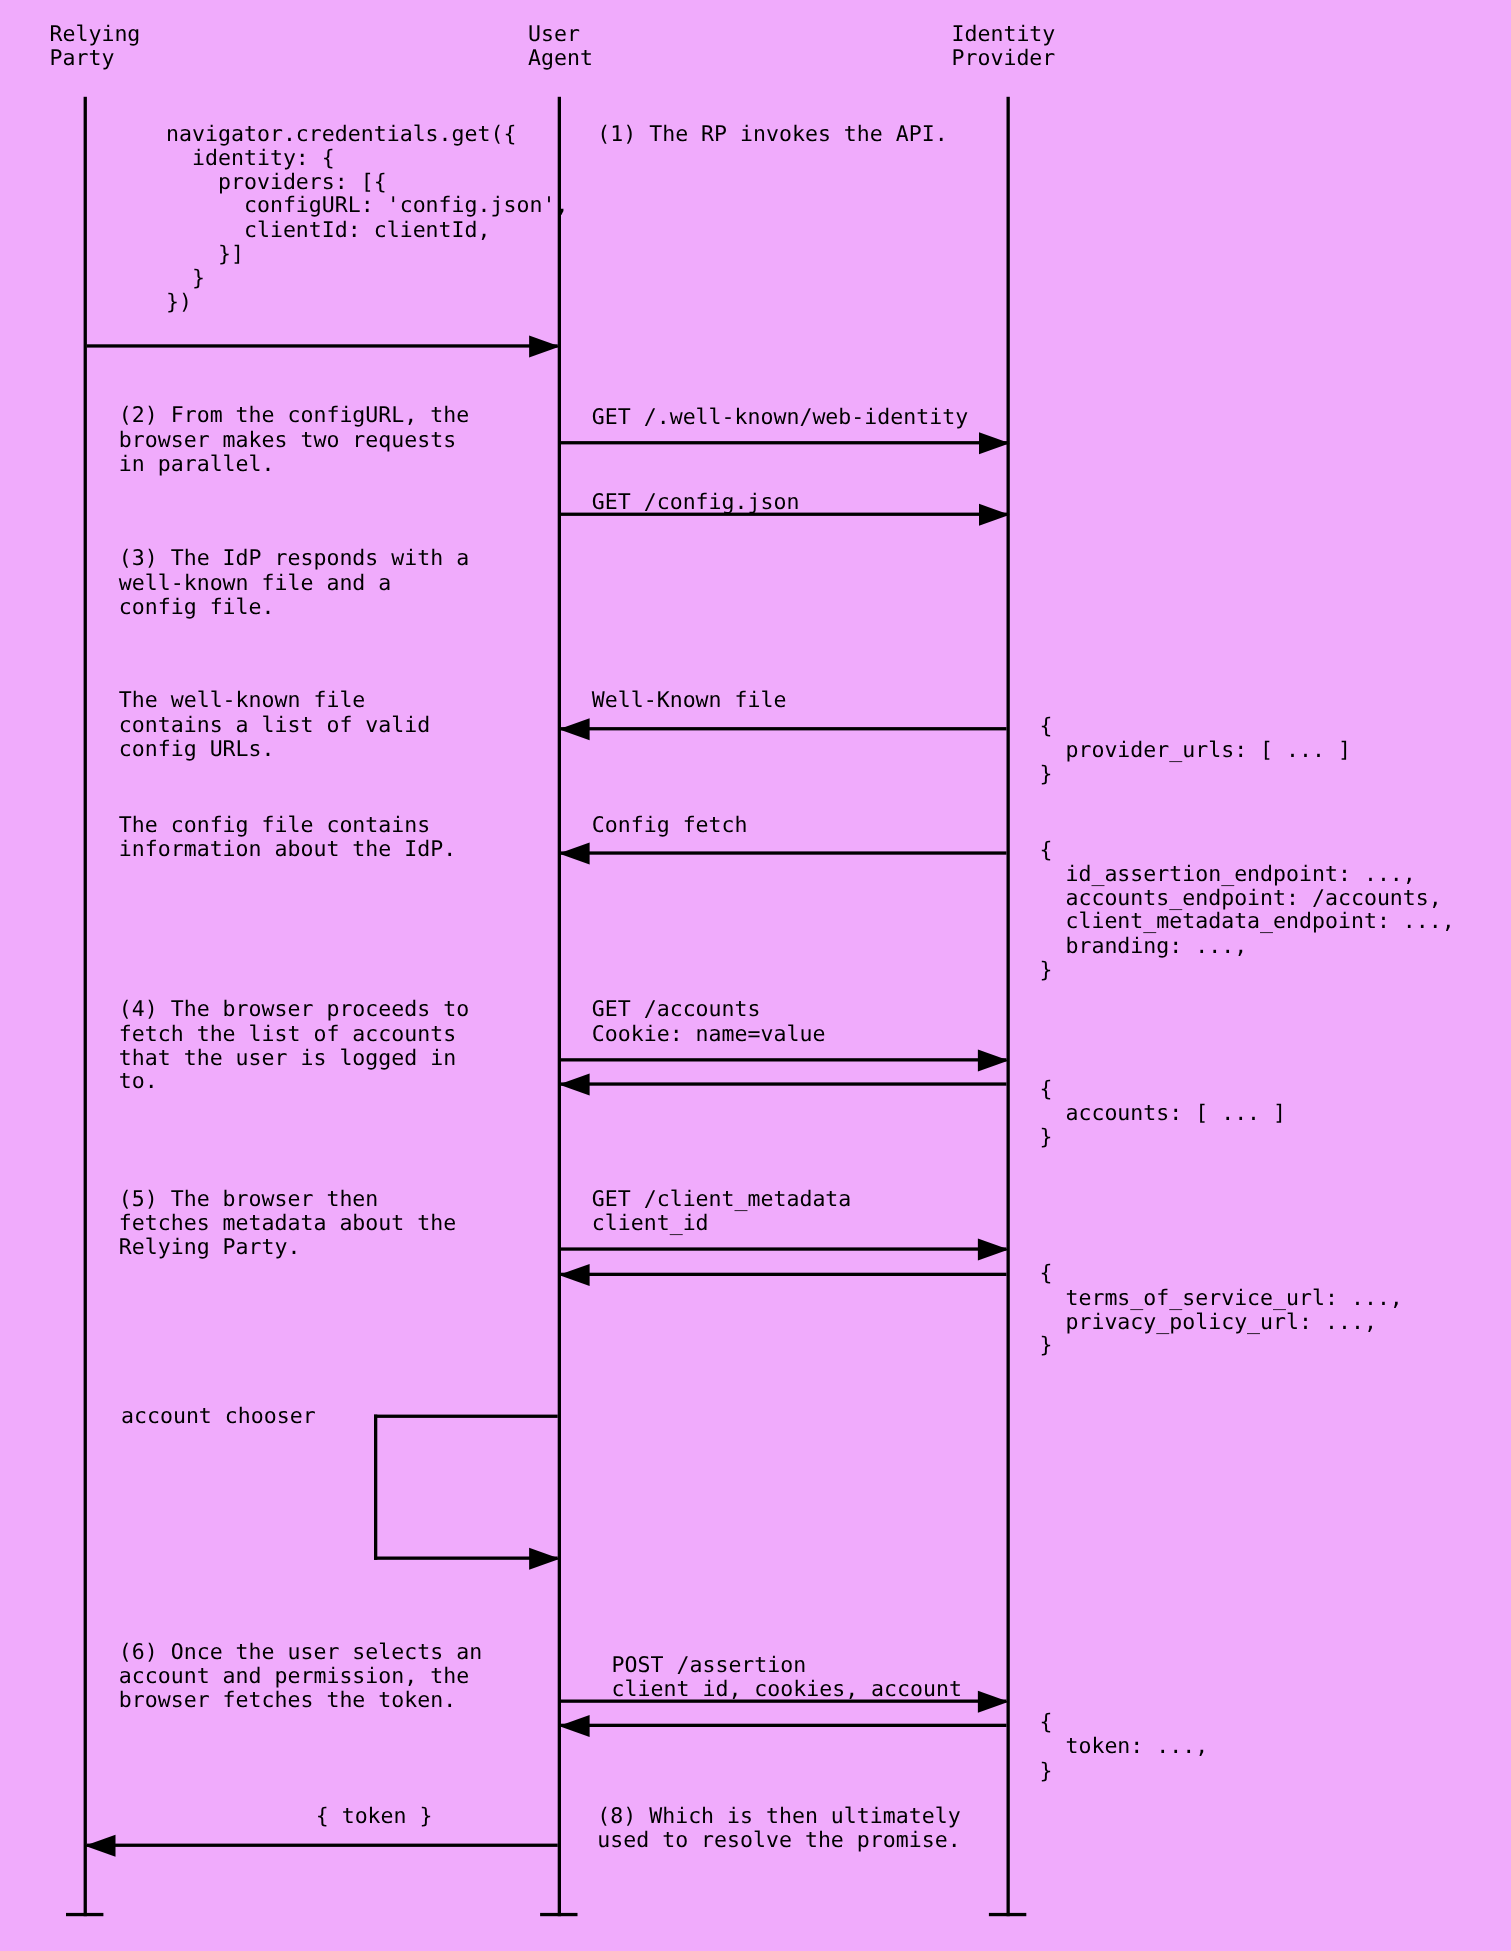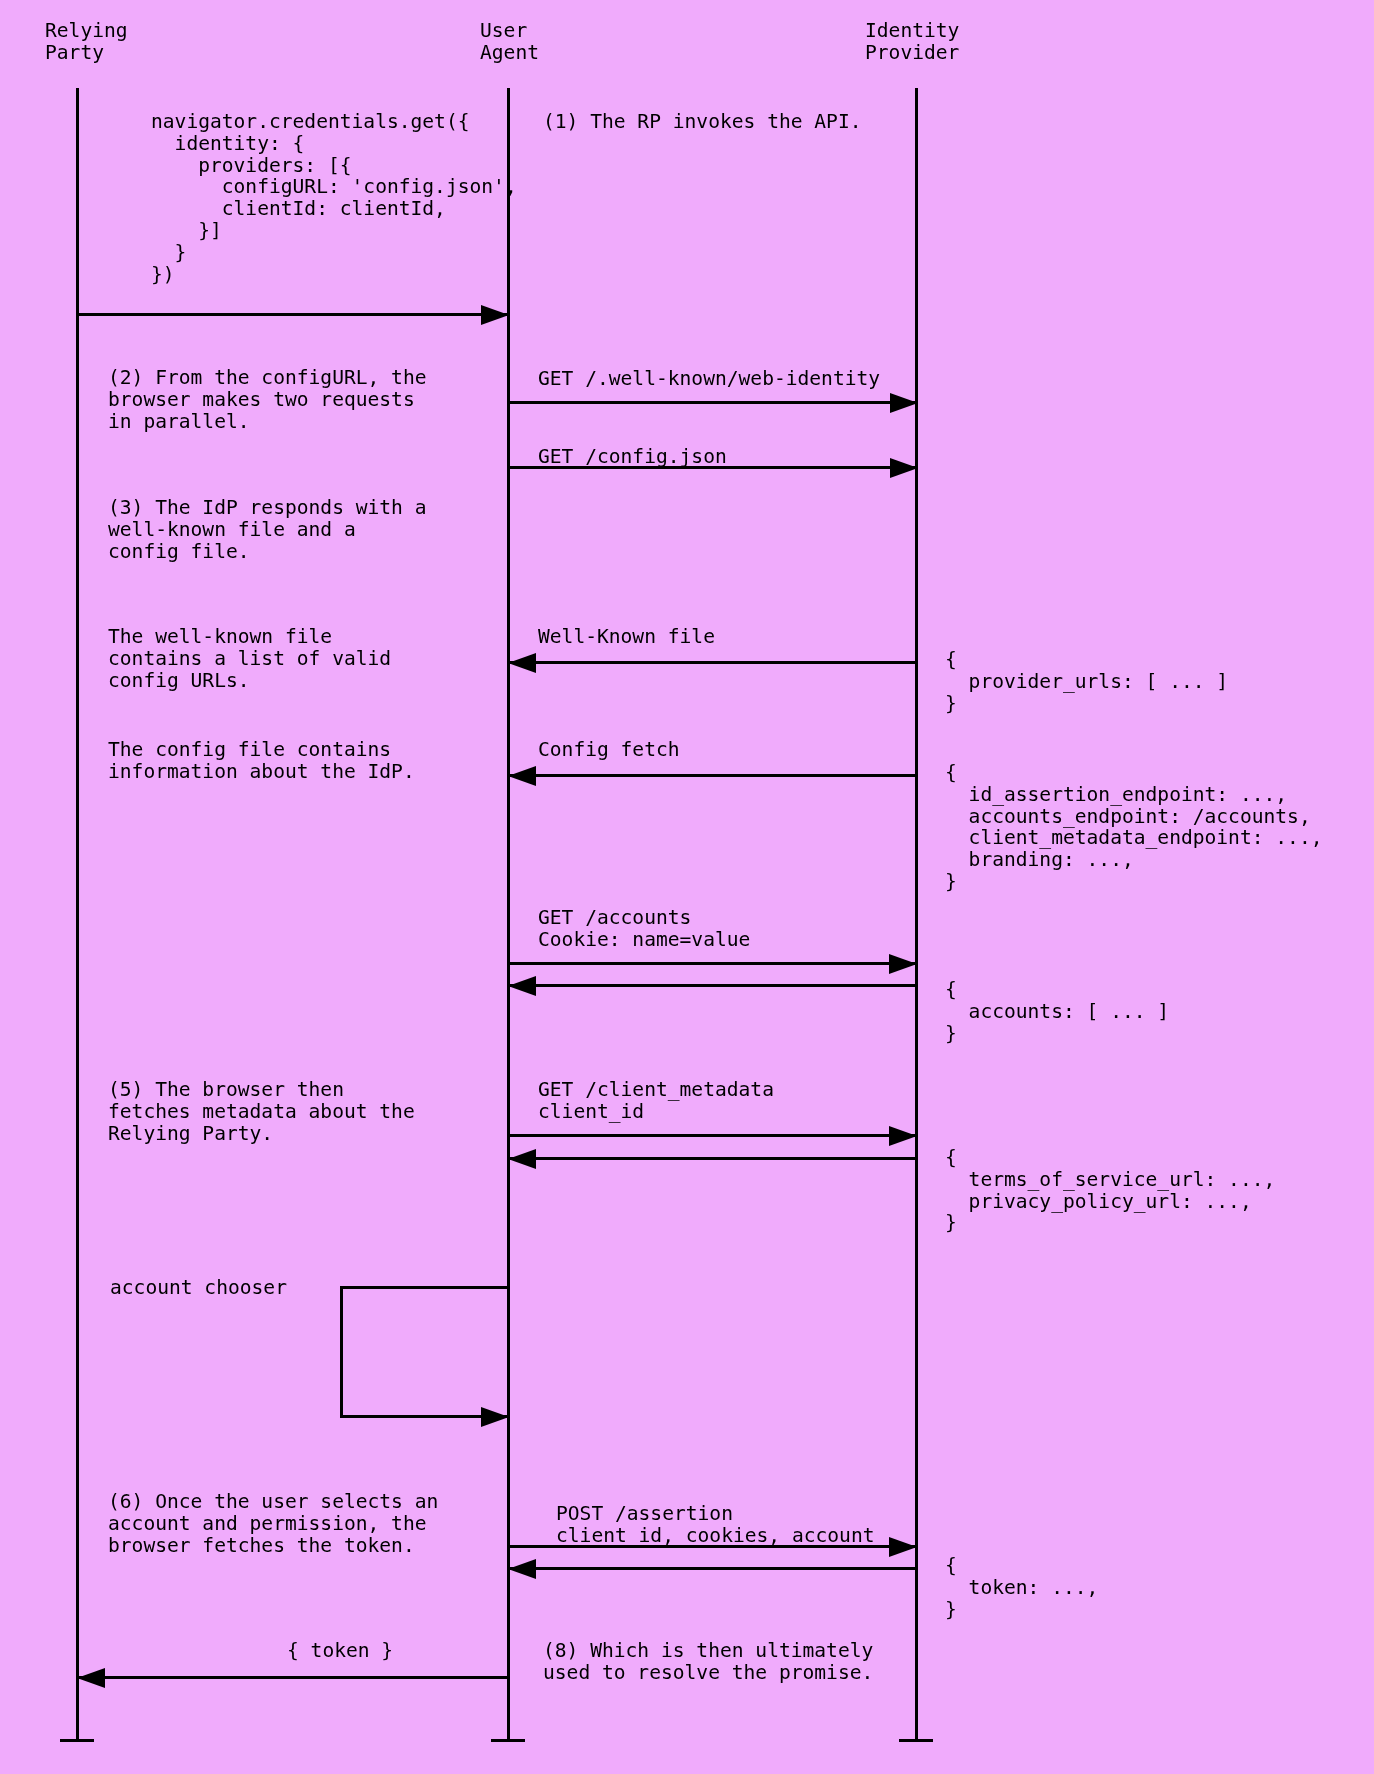--- a/index.html
+++ b/index.html
@@ -105,20 +105,24 @@
   <div class="arrow" style="left:510px; top:774px; width:405px;">
       <span class="head left"></span>
     </div>
   <pre class="txt" style="left:945px; top:762px;">{
   id_assertion_endpoint: ...,
   accounts_endpoint: /accounts,
   client_metadata_endpoint: ...,
   branding: ...,
 }</pre>
 
+  <pre class="txt" style="left:108px; top:907px;">(4) The browser proceeds to
+fetch the list of accounts
+that the user is logged in
+to.</pre>
   <pre class="txt" style="left:538px; top:907px;">GET /accounts
 Cookie: name=value</pre>
   <div class="arrow" style="left:510px; top:962px; width:405px;">
       <span class="head right"></span>
     </div>
   <div class="arrow" style="left:510px; top:984px; width:405px;">
       <span class="head left"></span>
     </div>
   <pre class="txt" style="left:945px; top:979px;">{
   accounts: [ ... ]

